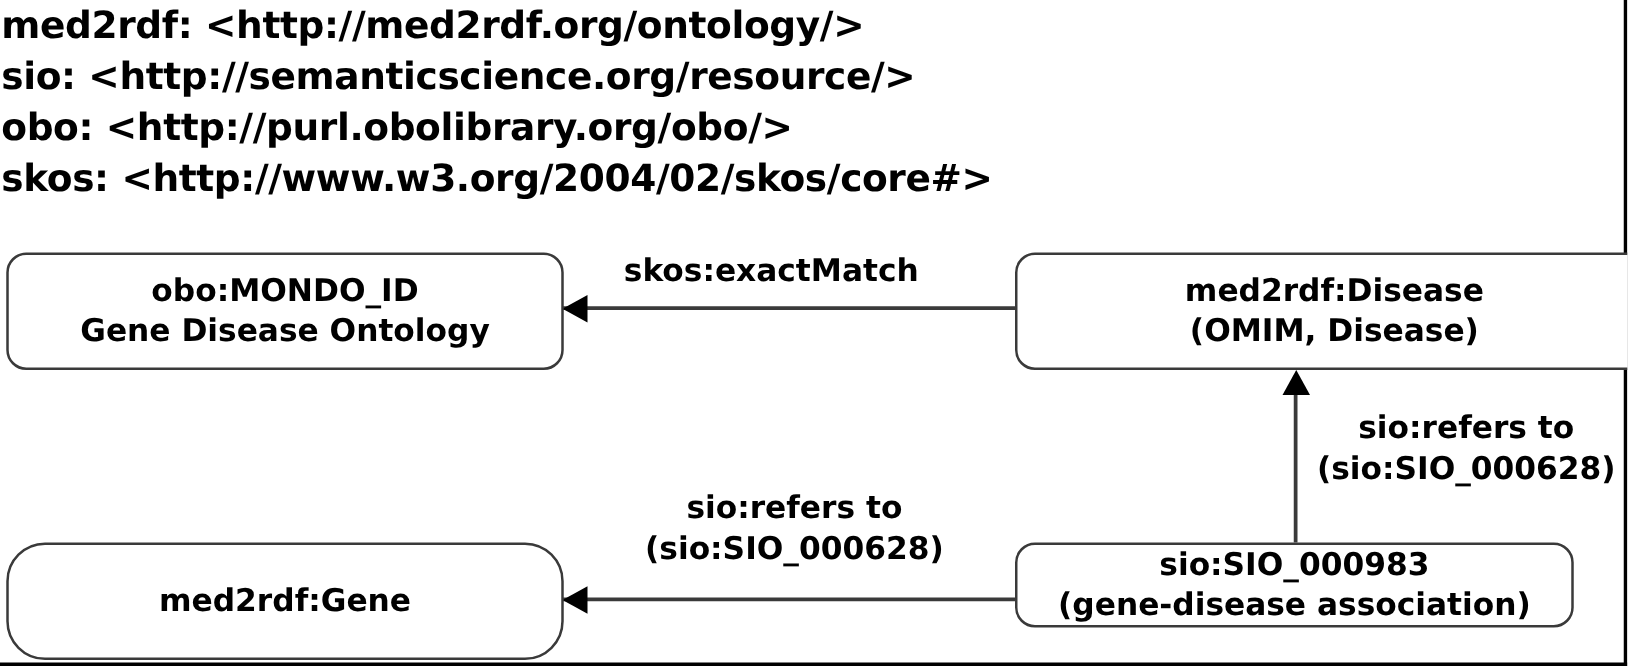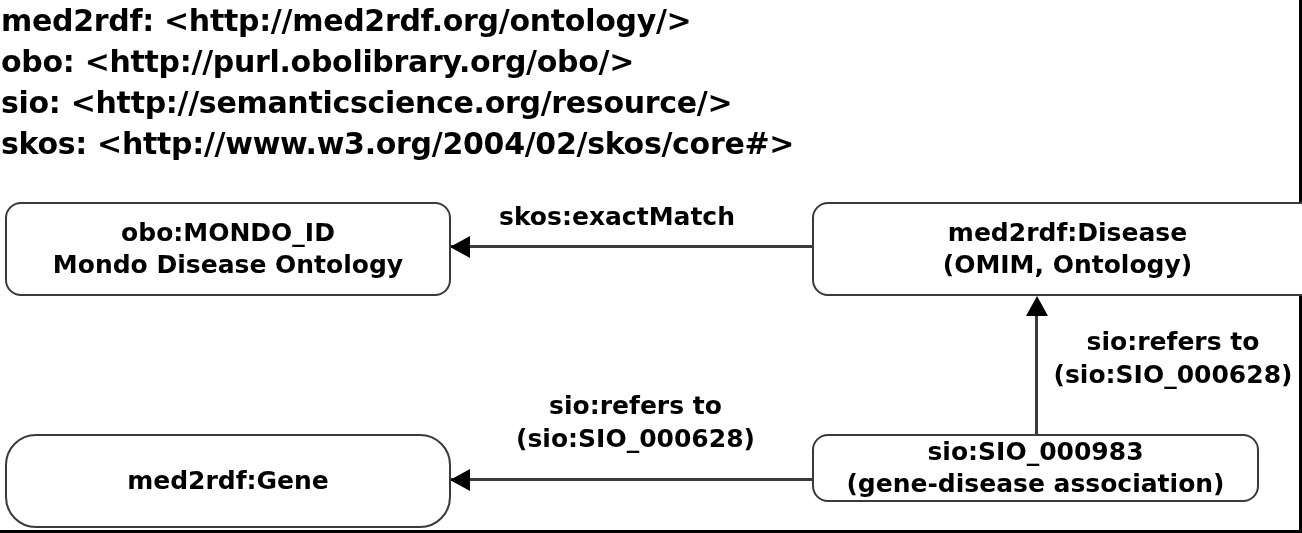--- a/index.html
+++ b/index.html
@@ -121,33 +121,33 @@
   #label-refers-bottom { left: 508px; top: 389px; width: 255px; }
   #label-refers-right  { left: 1046px; top: 325px; width: 254px; text-align: center; }
 </style>
 </head>
 <body>
 
 <div id="canvas">
 
   <div id="prefixes">
     <div class="prefix-line">med2rdf: &lt;http://med2rdf.org/ontology/&gt;</div>
+    <div class="prefix-line">sio: &lt;http://semanticscience.org/resource/&gt;</div>
     <div class="prefix-line">obo: &lt;http://purl.obolibrary.org/obo/&gt;</div>
-    <div class="prefix-line">sio: &lt;http://semanticscience.org/resource/&gt;</div>
     <div class="prefix-line">skos: &lt;http://www.w3.org/2004/02/skos/core#&gt;</div>
   </div>
 
   <div class="node" id="node-mondo">
     <div class="line">obo:MONDO_ID</div>
-    <div class="line">Mondo Disease Ontology</div>
+    <div class="line">Gene Disease Ontology</div>
   </div>
 
   <div class="node" id="node-disease">
     <div class="line">med2rdf:Disease</div>
-    <div class="line">(OMIM, Ontology)</div>
+    <div class="line">(OMIM, Disease)</div>
   </div>
 
   <div class="node" id="node-gene">
     <div class="line">med2rdf:Gene</div>
   </div>
 
   <div class="node" id="node-assoc">
     <div class="line">sio:SIO_000983</div>
     <div class="line">(gene-disease association)</div>
   </div>

